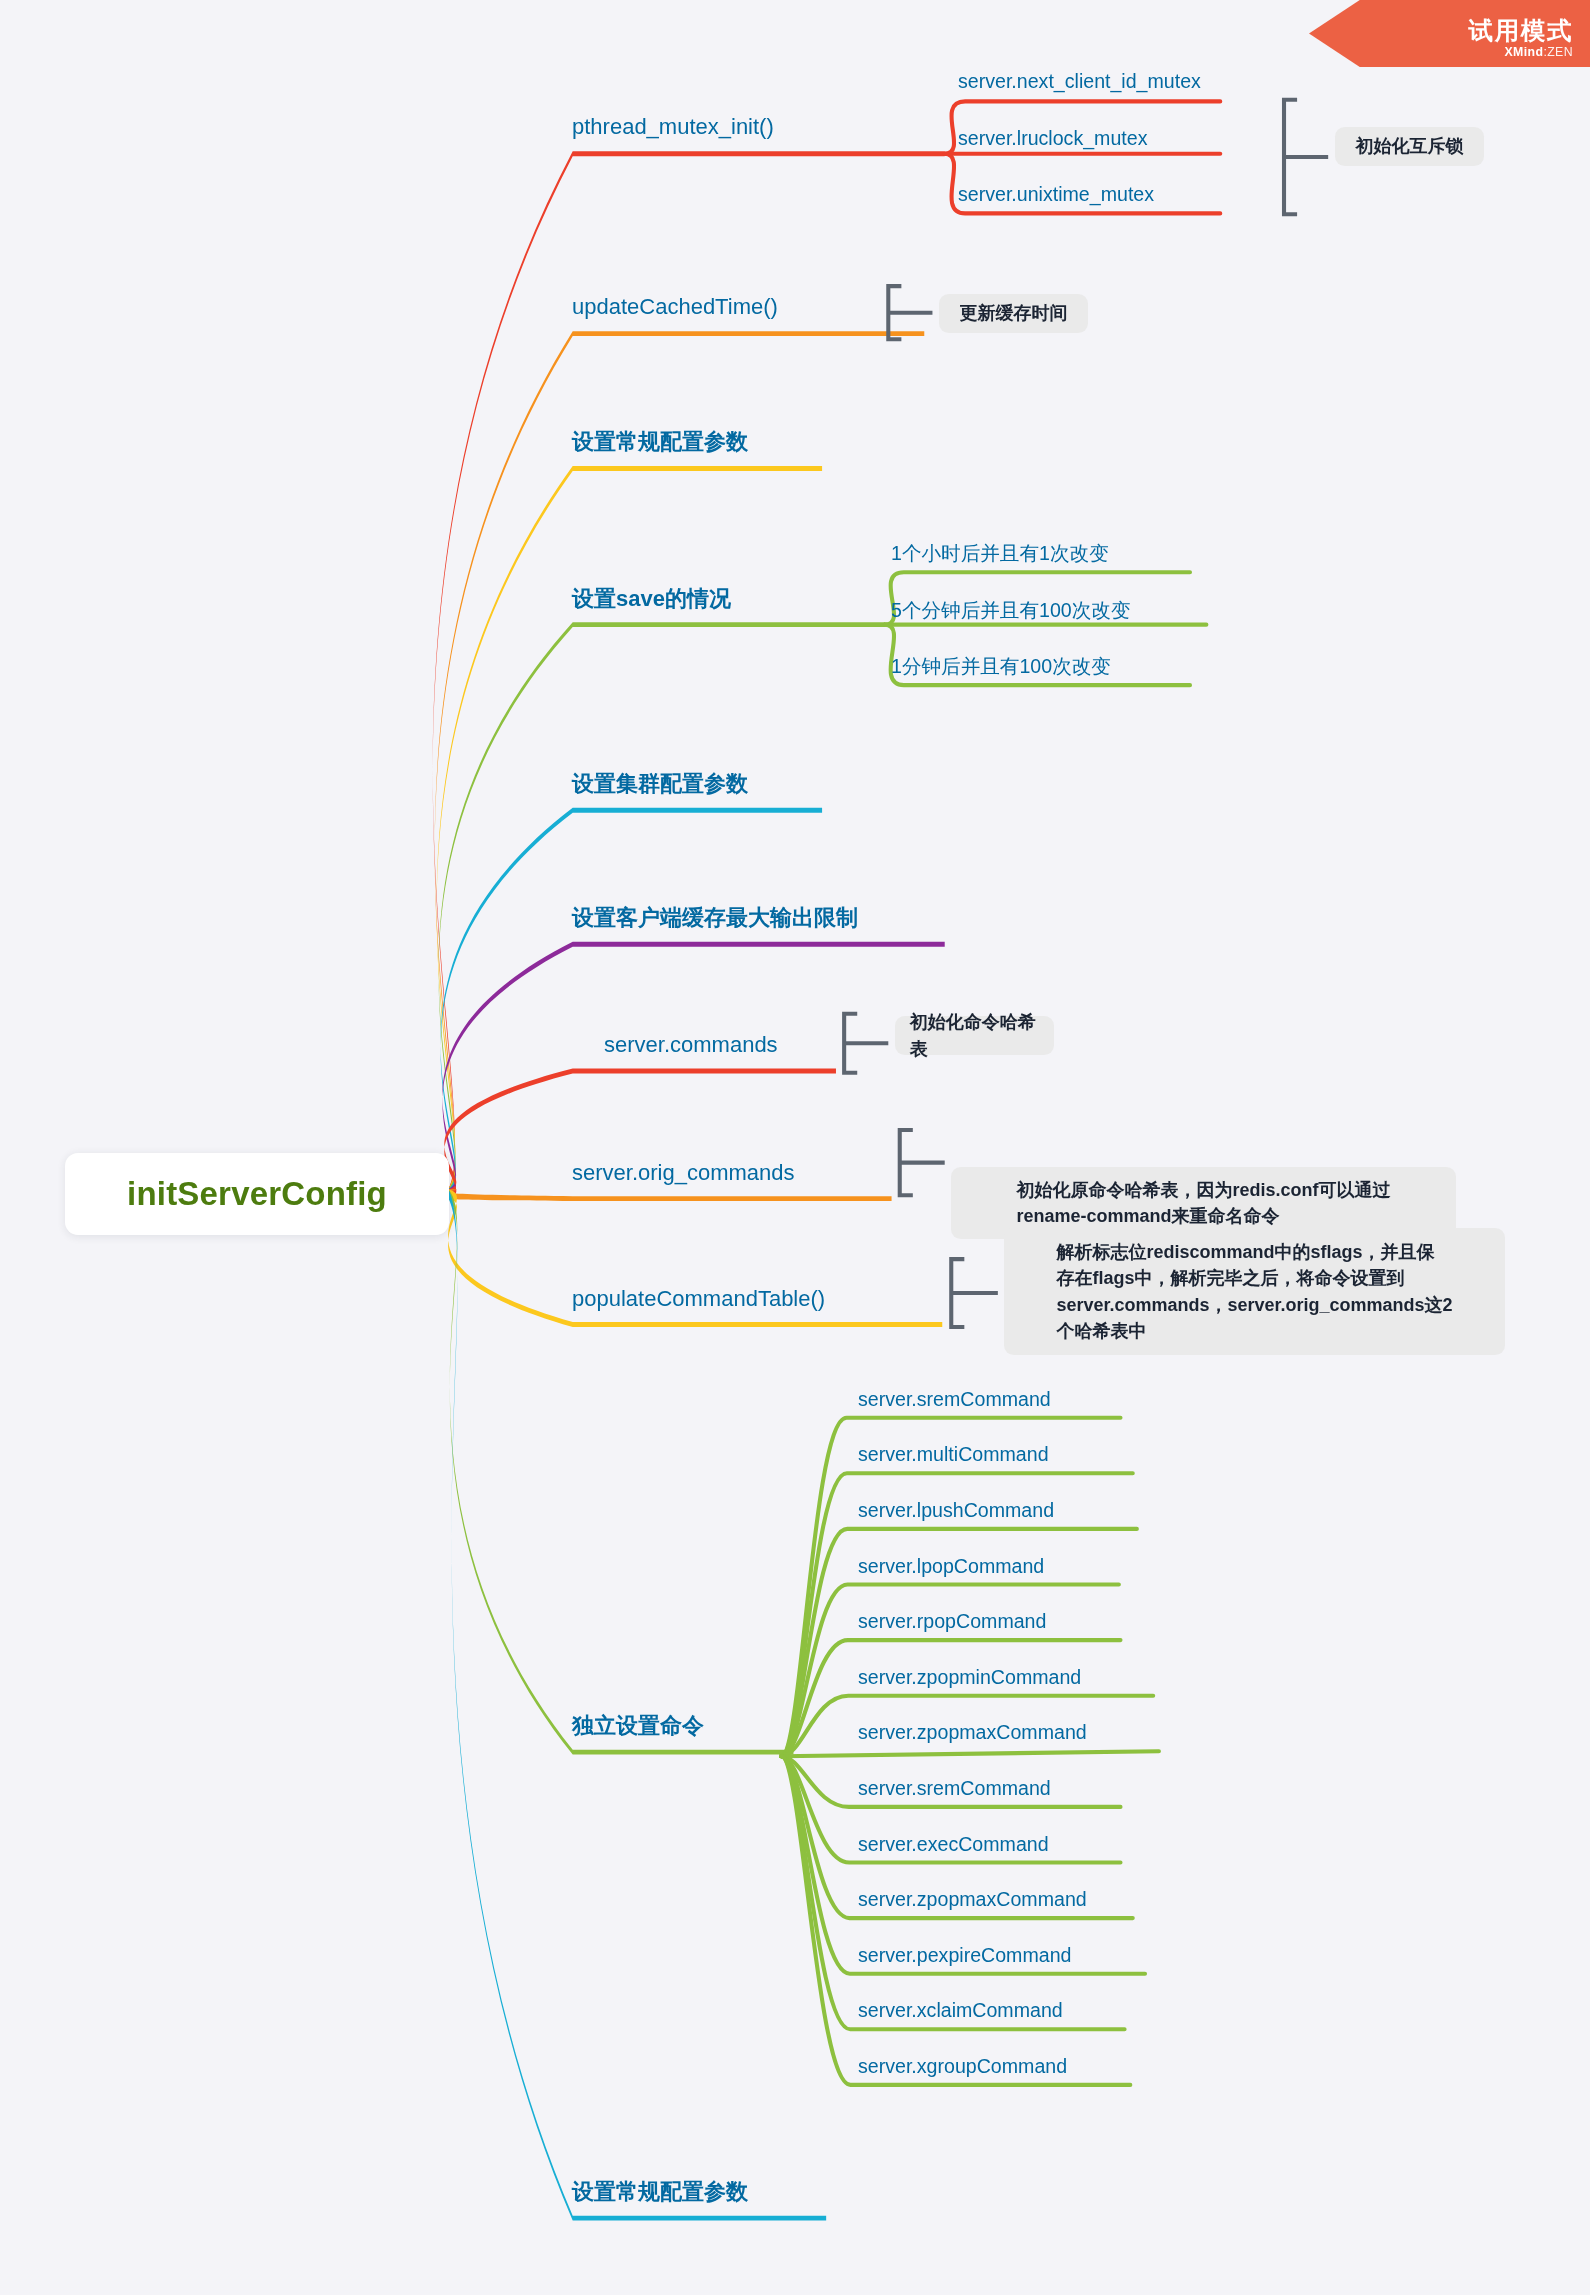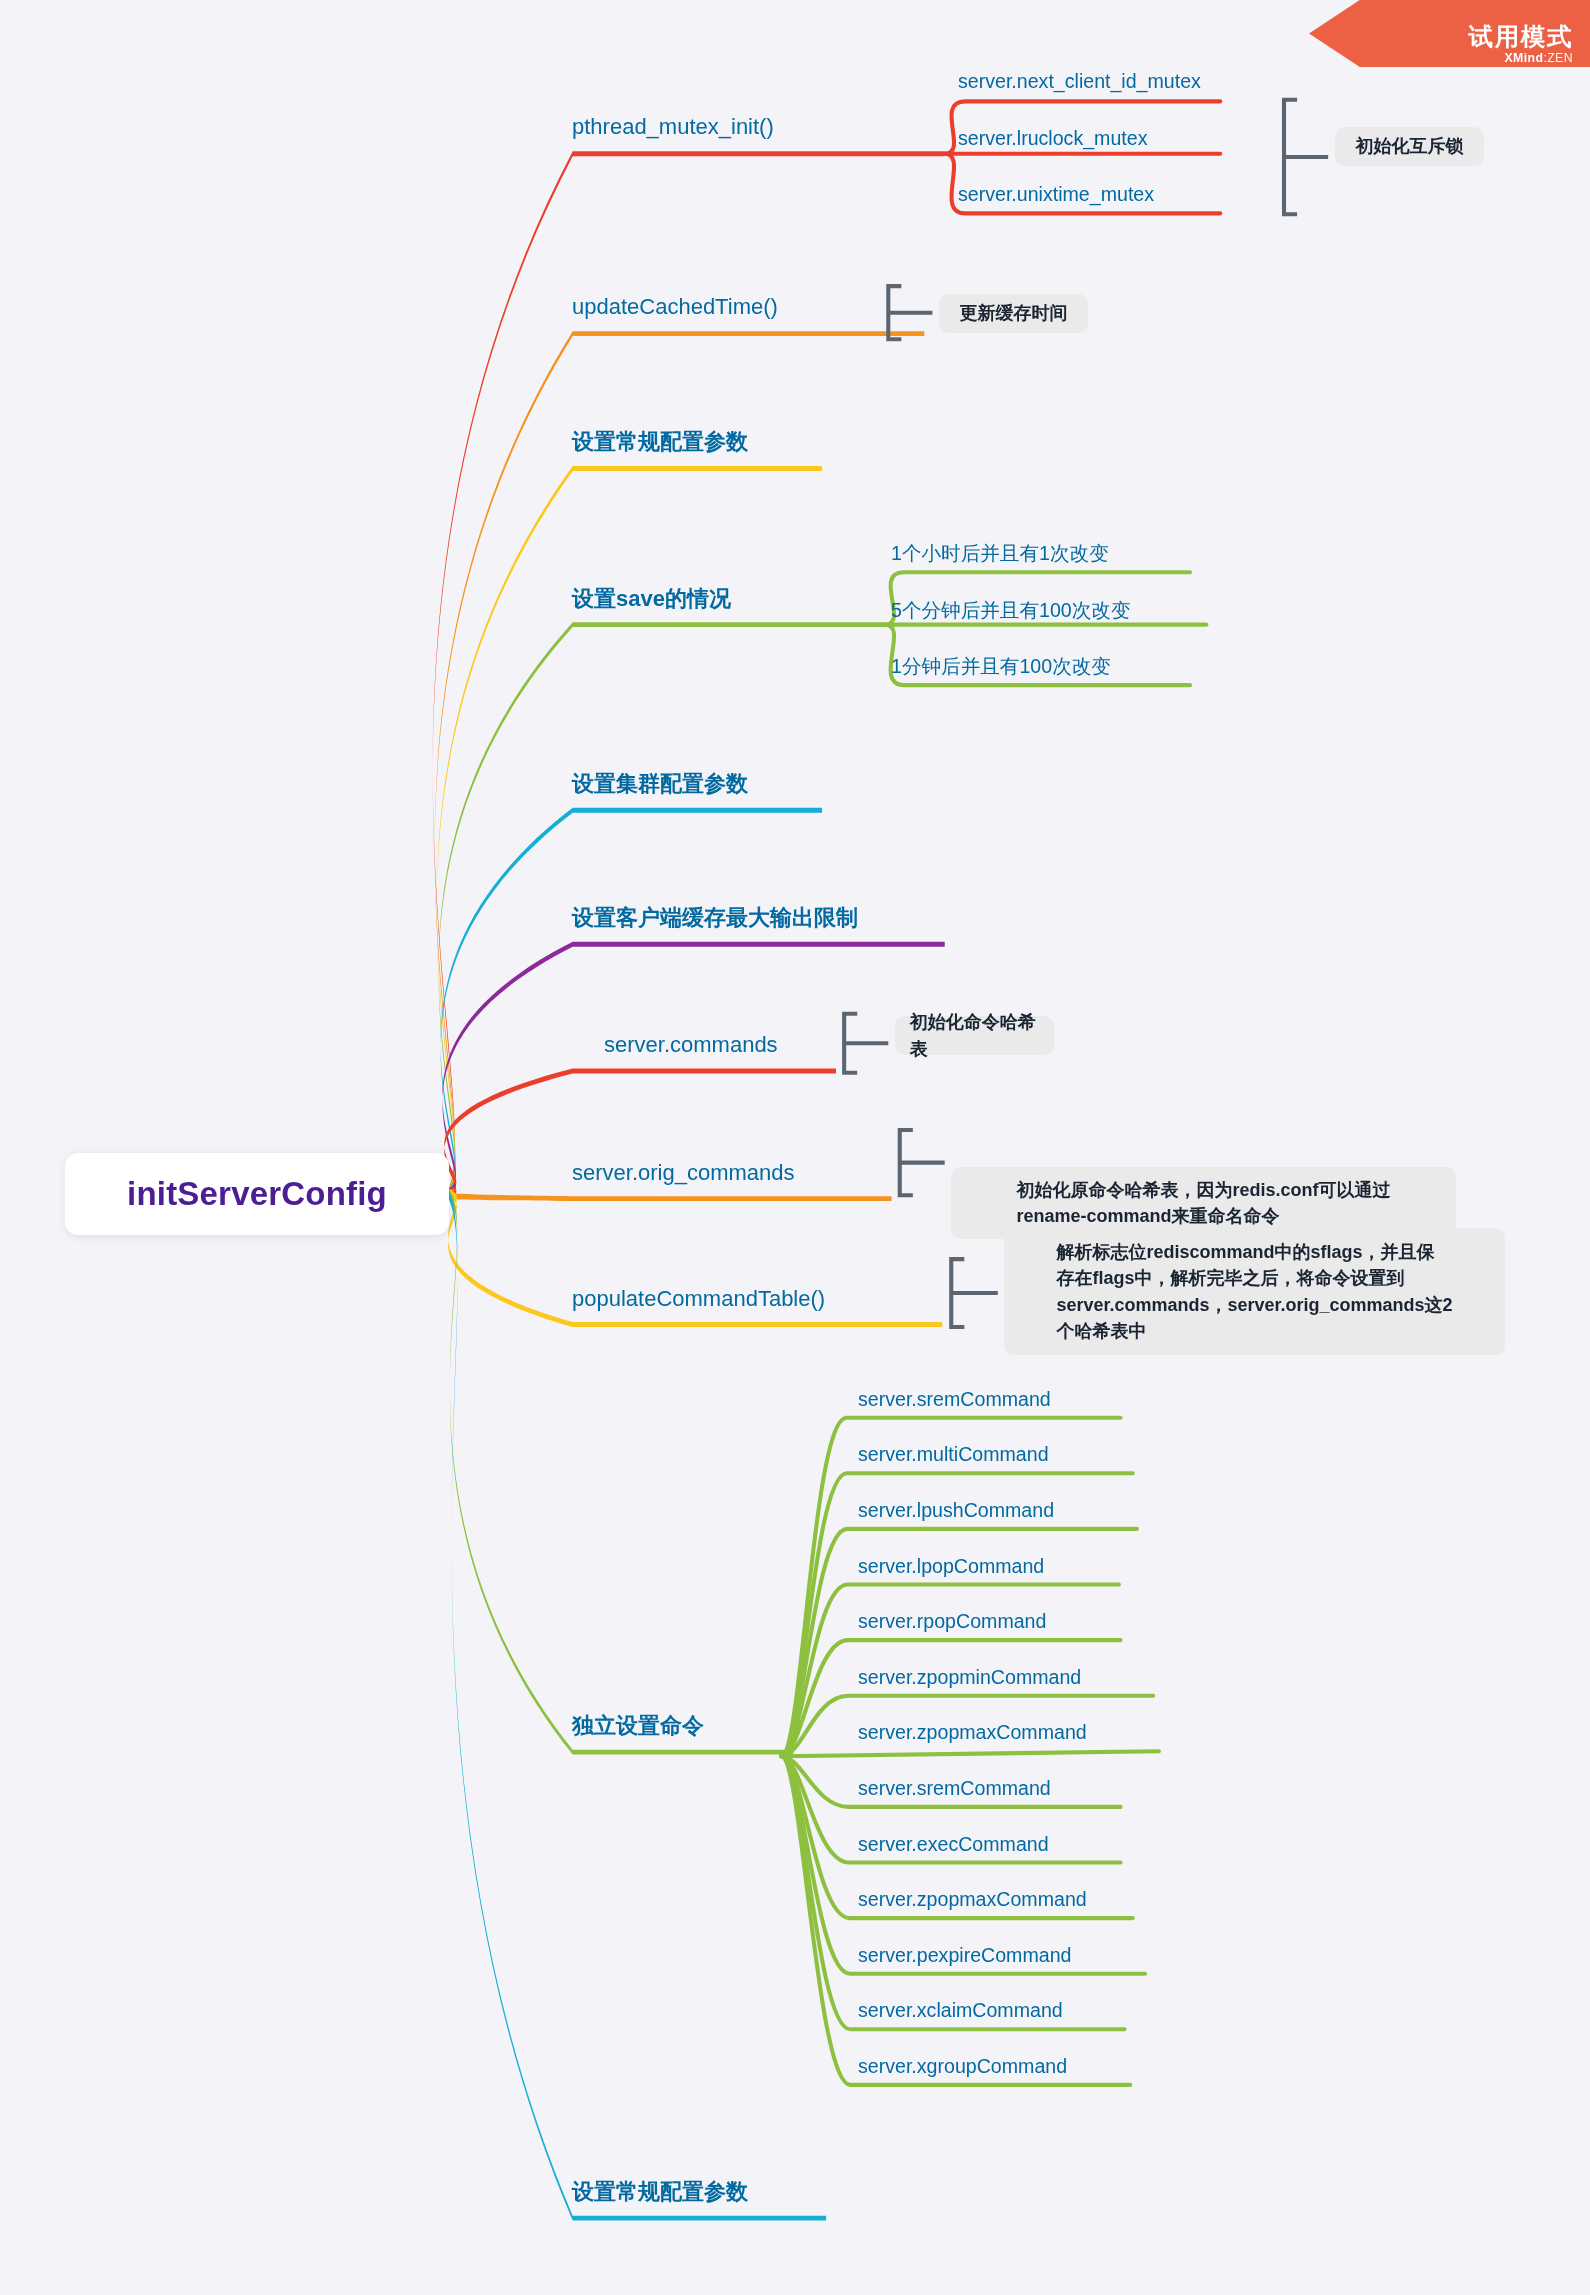--- a/index.html
+++ b/index.html
@@ -24,21 +24,21 @@
     color: #0369a1;
     line-height: 1.15;
   }
   
   .root {
     position:absolute;
     background:#fff;
     border-radius: 13px;
     box-shadow: 0 1.6px 8.2px rgba(30,40,60,.09);
     display:flex; align-items:center; justify-content:center;
-    font-size: 33px; font-weight: 700; color:#4c1d95;
+    font-size: 33px; font-weight: 700; color:#4d7c0f;
     letter-spacing: 0.2px;
   }
   
   .lvl1 { font-size: 22px; font-weight: 700; }
   .lvl1.lat { font-weight: 400; }  
   
   .lvl2 { font-size: 19.6px; font-weight: 400; }
 
   
   .note {
@@ -56,21 +56,21 @@
   }
 
   
   .trial {
     position:absolute;
     top:0; right:0;
     width: 282px; height: 67px;
     background:#ec6144;
     color:#fff;
     clip-path: polygon(18% 0, 100% 0, 100% 100%, 18% 100%, 0 50%);
-    padding: 23px 18px 0 0;
+    padding: 17px 18px 0 0;
     text-align:right;
   }
   .trial .t1 { font-size: 24.5px; font-weight: 700; letter-spacing: 1.6px; line-height: 1.15; }
   .trial .t2 { font-size: 12.3px; font-weight: 700; letter-spacing: 0.4px; }
   .trial .t2 .zen { font-weight: 400; opacity: .92; }
 </style>
 </head>
 <body>
 
 <div id="canvas">

